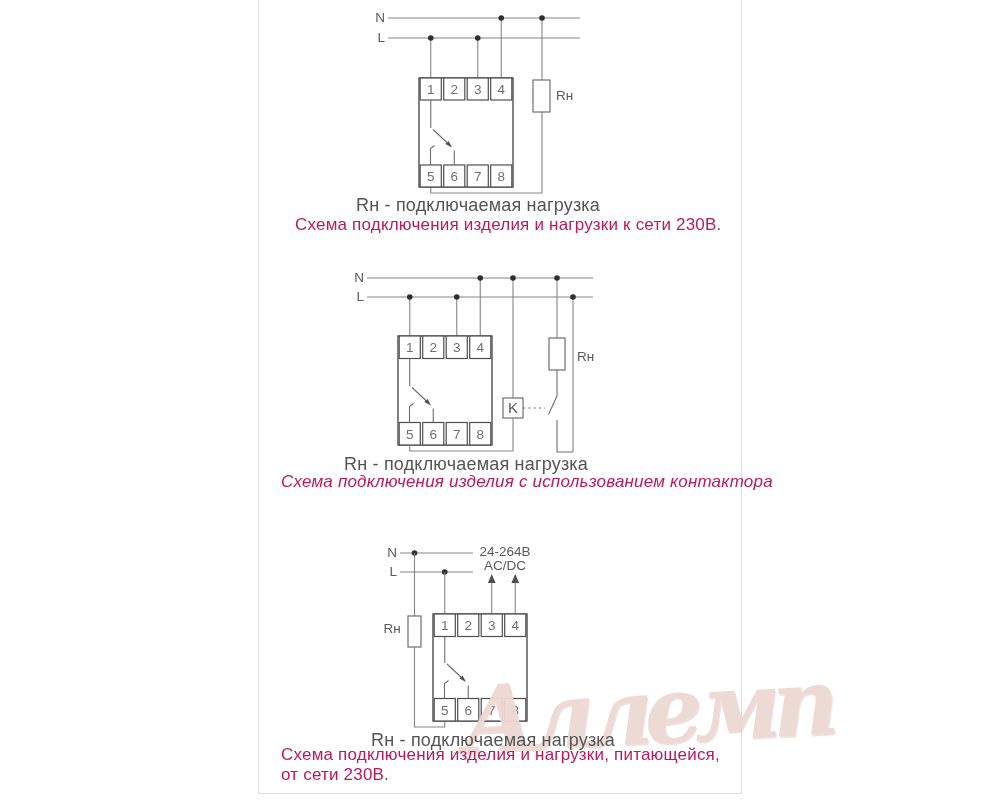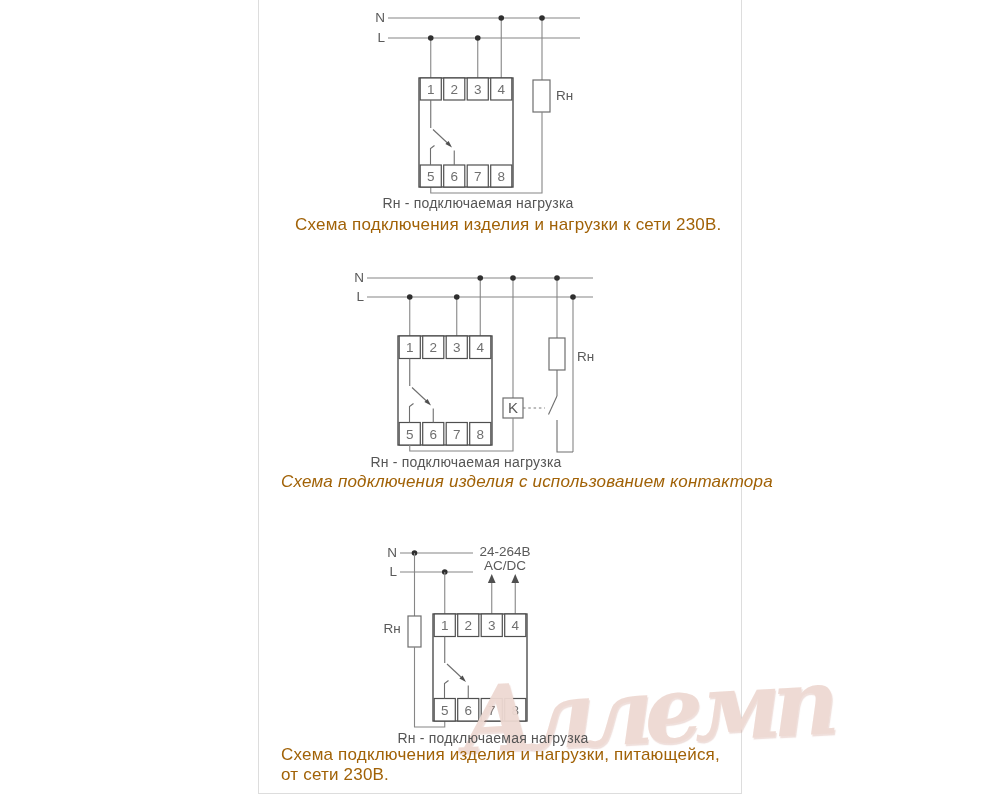--- a/index.html
+++ b/index.html
@@ -15,23 +15,23 @@
   .contact{stroke:#6e6e6e;stroke-width:1.1;fill:none;}
   .dot{fill:#2f2f2f;stroke:none;}
   .tri{fill:#4f4f4f;stroke:none;}
   .dash{stroke:#7a7a7a;stroke-width:1;stroke-dasharray:2.5 2.8;fill:none;}
   .resistor{stroke:#6e6e6e;stroke-width:1.2;fill:#ffffff;}
   .tnum{font:13.5px "Liberation Sans",sans-serif;fill:#6f6f6f;text-anchor:middle;}
   .lbl{font:13.5px "Liberation Sans",sans-serif;fill:#5a5a5a;}
   .lblend{font:13.5px "Liberation Sans",sans-serif;fill:#5a5a5a;text-anchor:end;}
   .lblmid{font:13.5px "Liberation Sans",sans-serif;fill:#5a5a5a;text-anchor:middle;}
   .klbl{font:15px "Liberation Sans",sans-serif;fill:#5a5a5a;text-anchor:middle;}
-  .note{position:absolute;z-index:3;font-size:14px;color:#555555;white-space:nowrap;
+  .note{position:absolute;z-index:3;font-size:18px;color:#555555;white-space:nowrap;
         transform:translateX(-50%);letter-spacing:.2px;text-align:center;}
-  .caption{position:absolute;z-index:3;font-size:17px;color:#a16207;line-height:19.5px;
+  .caption{position:absolute;z-index:3;font-size:17px;color:#be185d;line-height:19.5px;
         white-space:nowrap;letter-spacing:.2px;}
   #watermark{position:absolute;z-index:2;left:462px;top:638px;width:300px;height:160px;
         font-family:"DejaVu Serif",serif;font-style:italic;font-weight:bold;
         font-size:92px;letter-spacing:-9px;color:#eed9d2;line-height:150px;
         transform:rotate(-3deg);opacity:.95;
         text-shadow:1px 2px 1px rgba(205,158,146,0.35);pointer-events:none;}
 </style>
 </head>
 <body>
 

